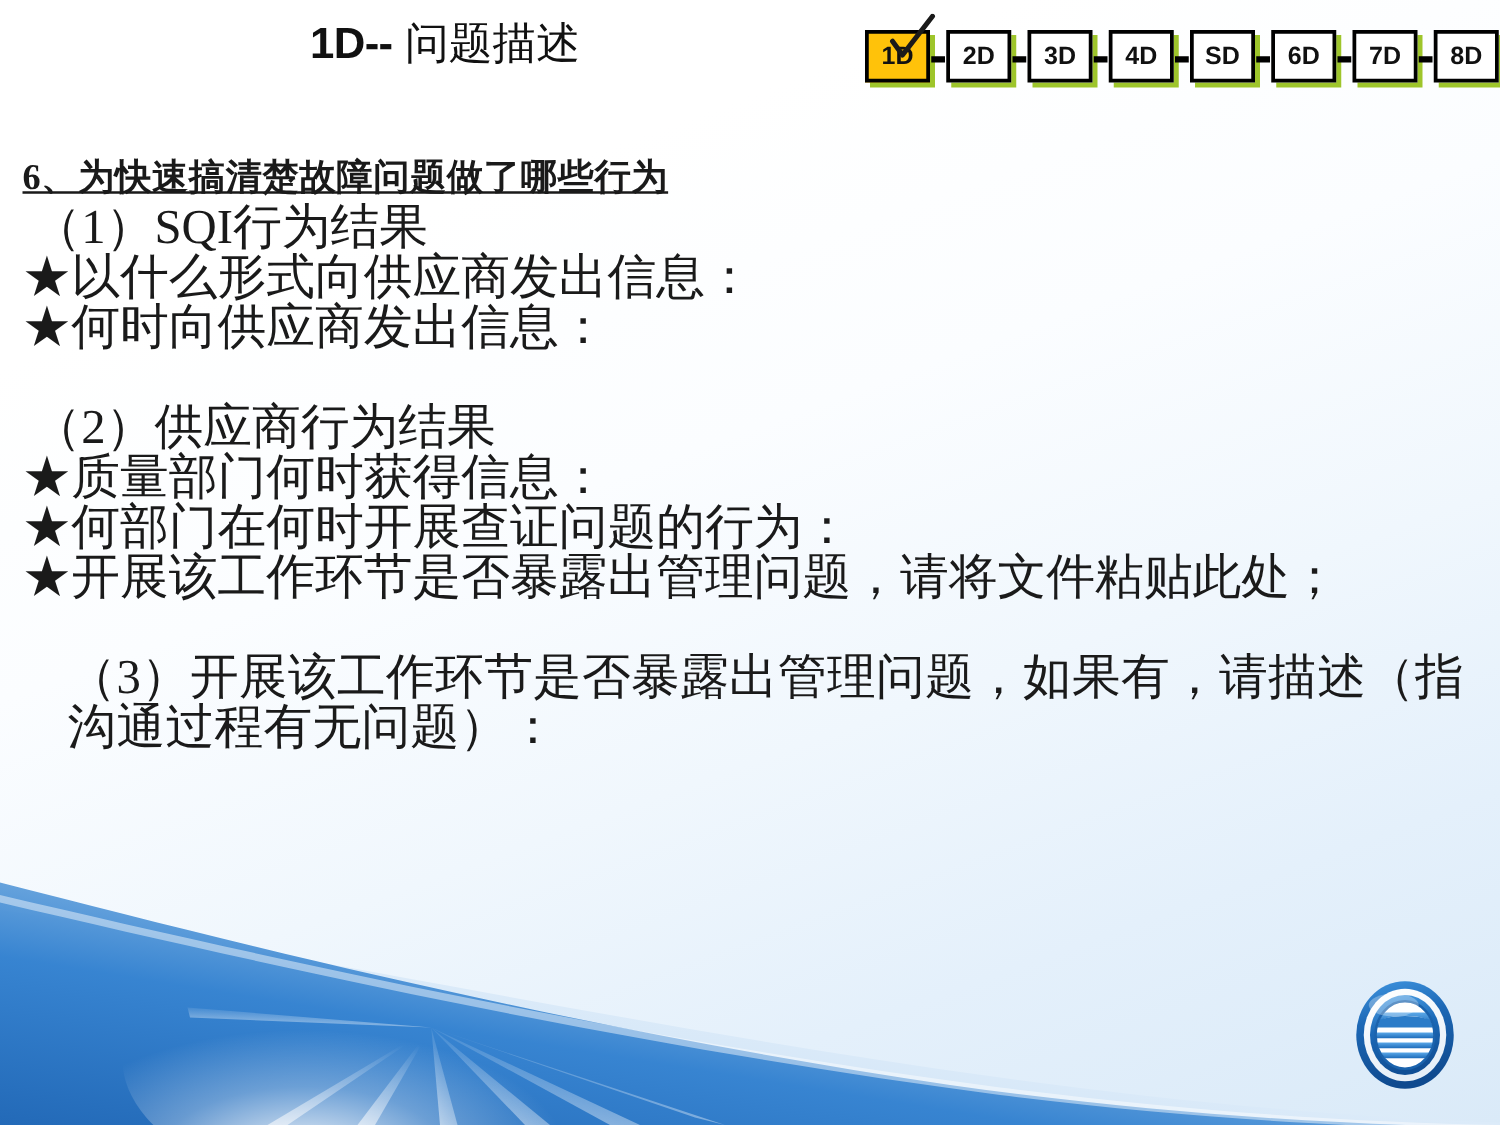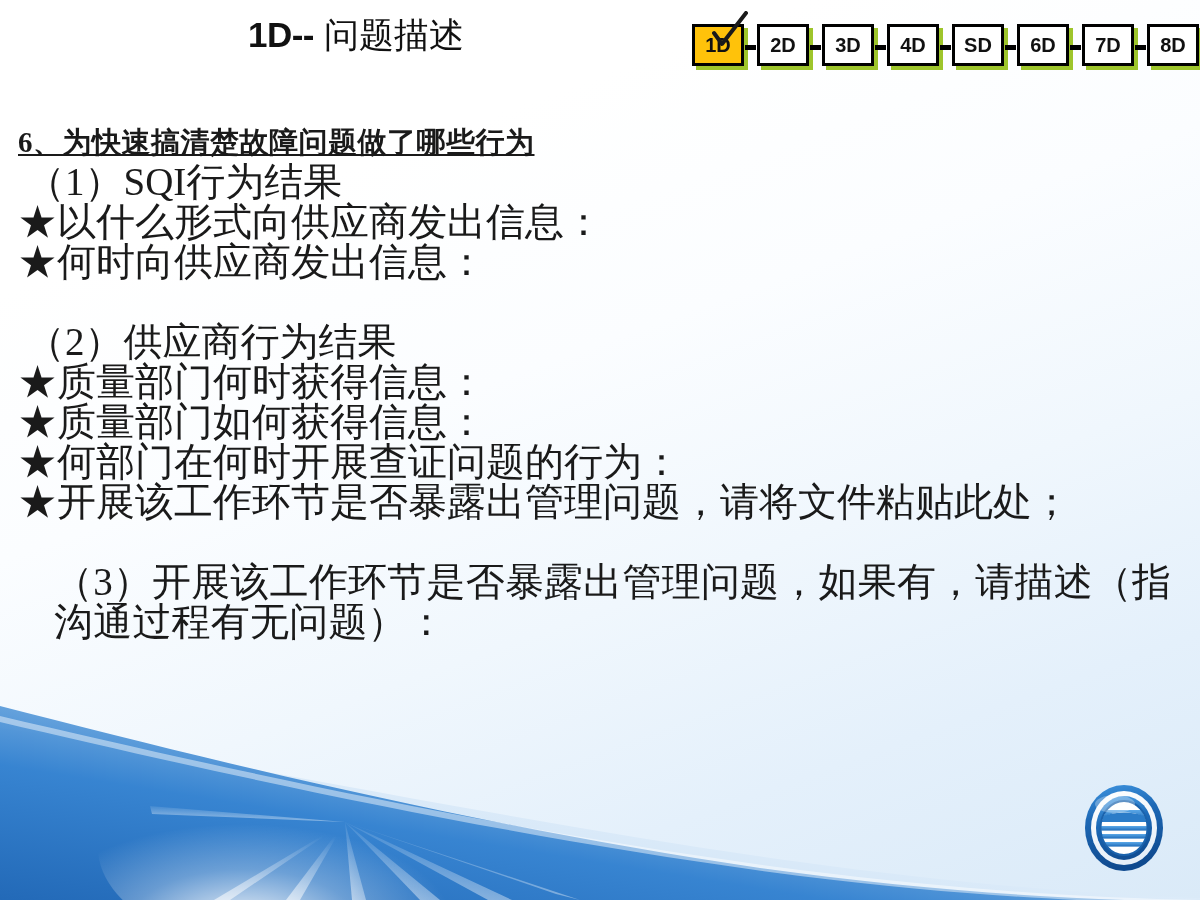--- a/index.html
+++ b/index.html
@@ -288,21 +288,20 @@
     <div class="line indent"><span>（1）SQI行为结果</span></div>
 
     <div class="line">★以什么形式向供应商发出信息：</div>
     <div class="line">★何时向供应商发出信息：</div>
 
     <div class="line spacer"></div>
 
     <div class="line indent">（2）供应商行为结果</div>
 
     <div class="line">★质量部门何时获得信息：</div>
-    <div class="line">★质量部门如何获得信息：</div>
     <div class="line">★何部门在何时开展查证问题的行为：</div>
     <div class="line">★开展该工作环节是否暴露出管理问题，请将文件粘贴此处；</div>
 
     <div class="line spacer"></div>
 
     <div class="line wrap">（3）开展该工作环节是否暴露出管理问题，如果有，请描述（指沟通过程有无问题）：</div>
 
   </div>
 
   <div class="logo">

